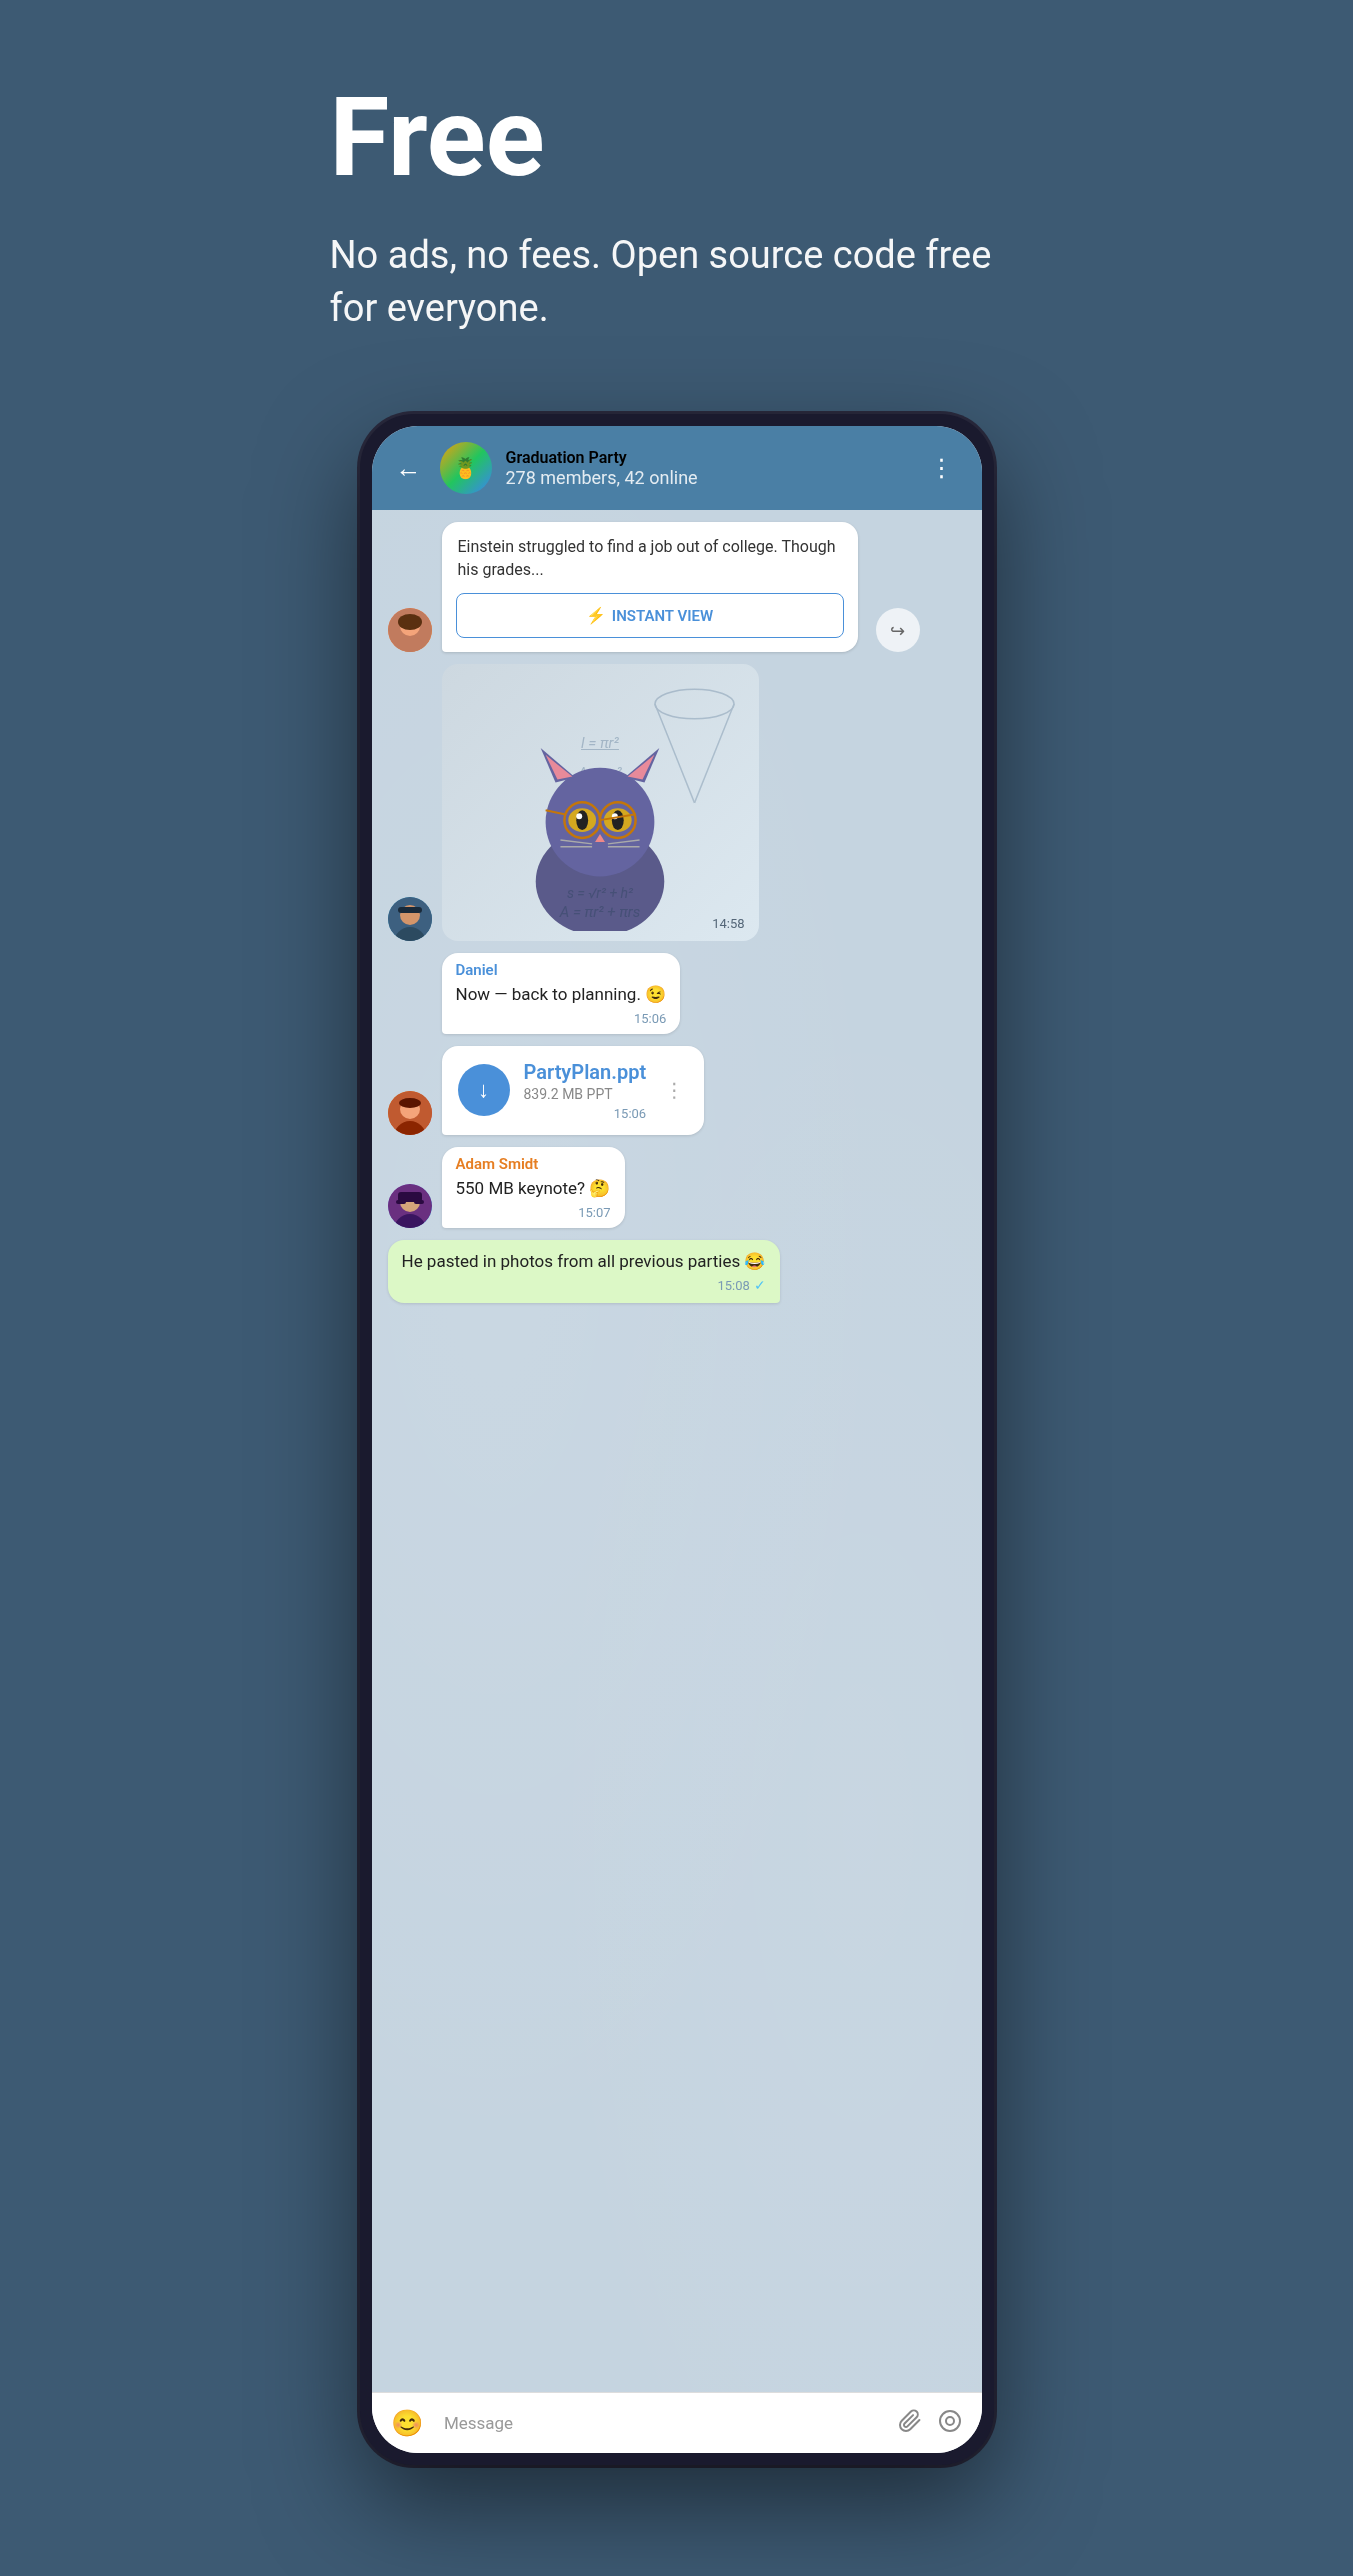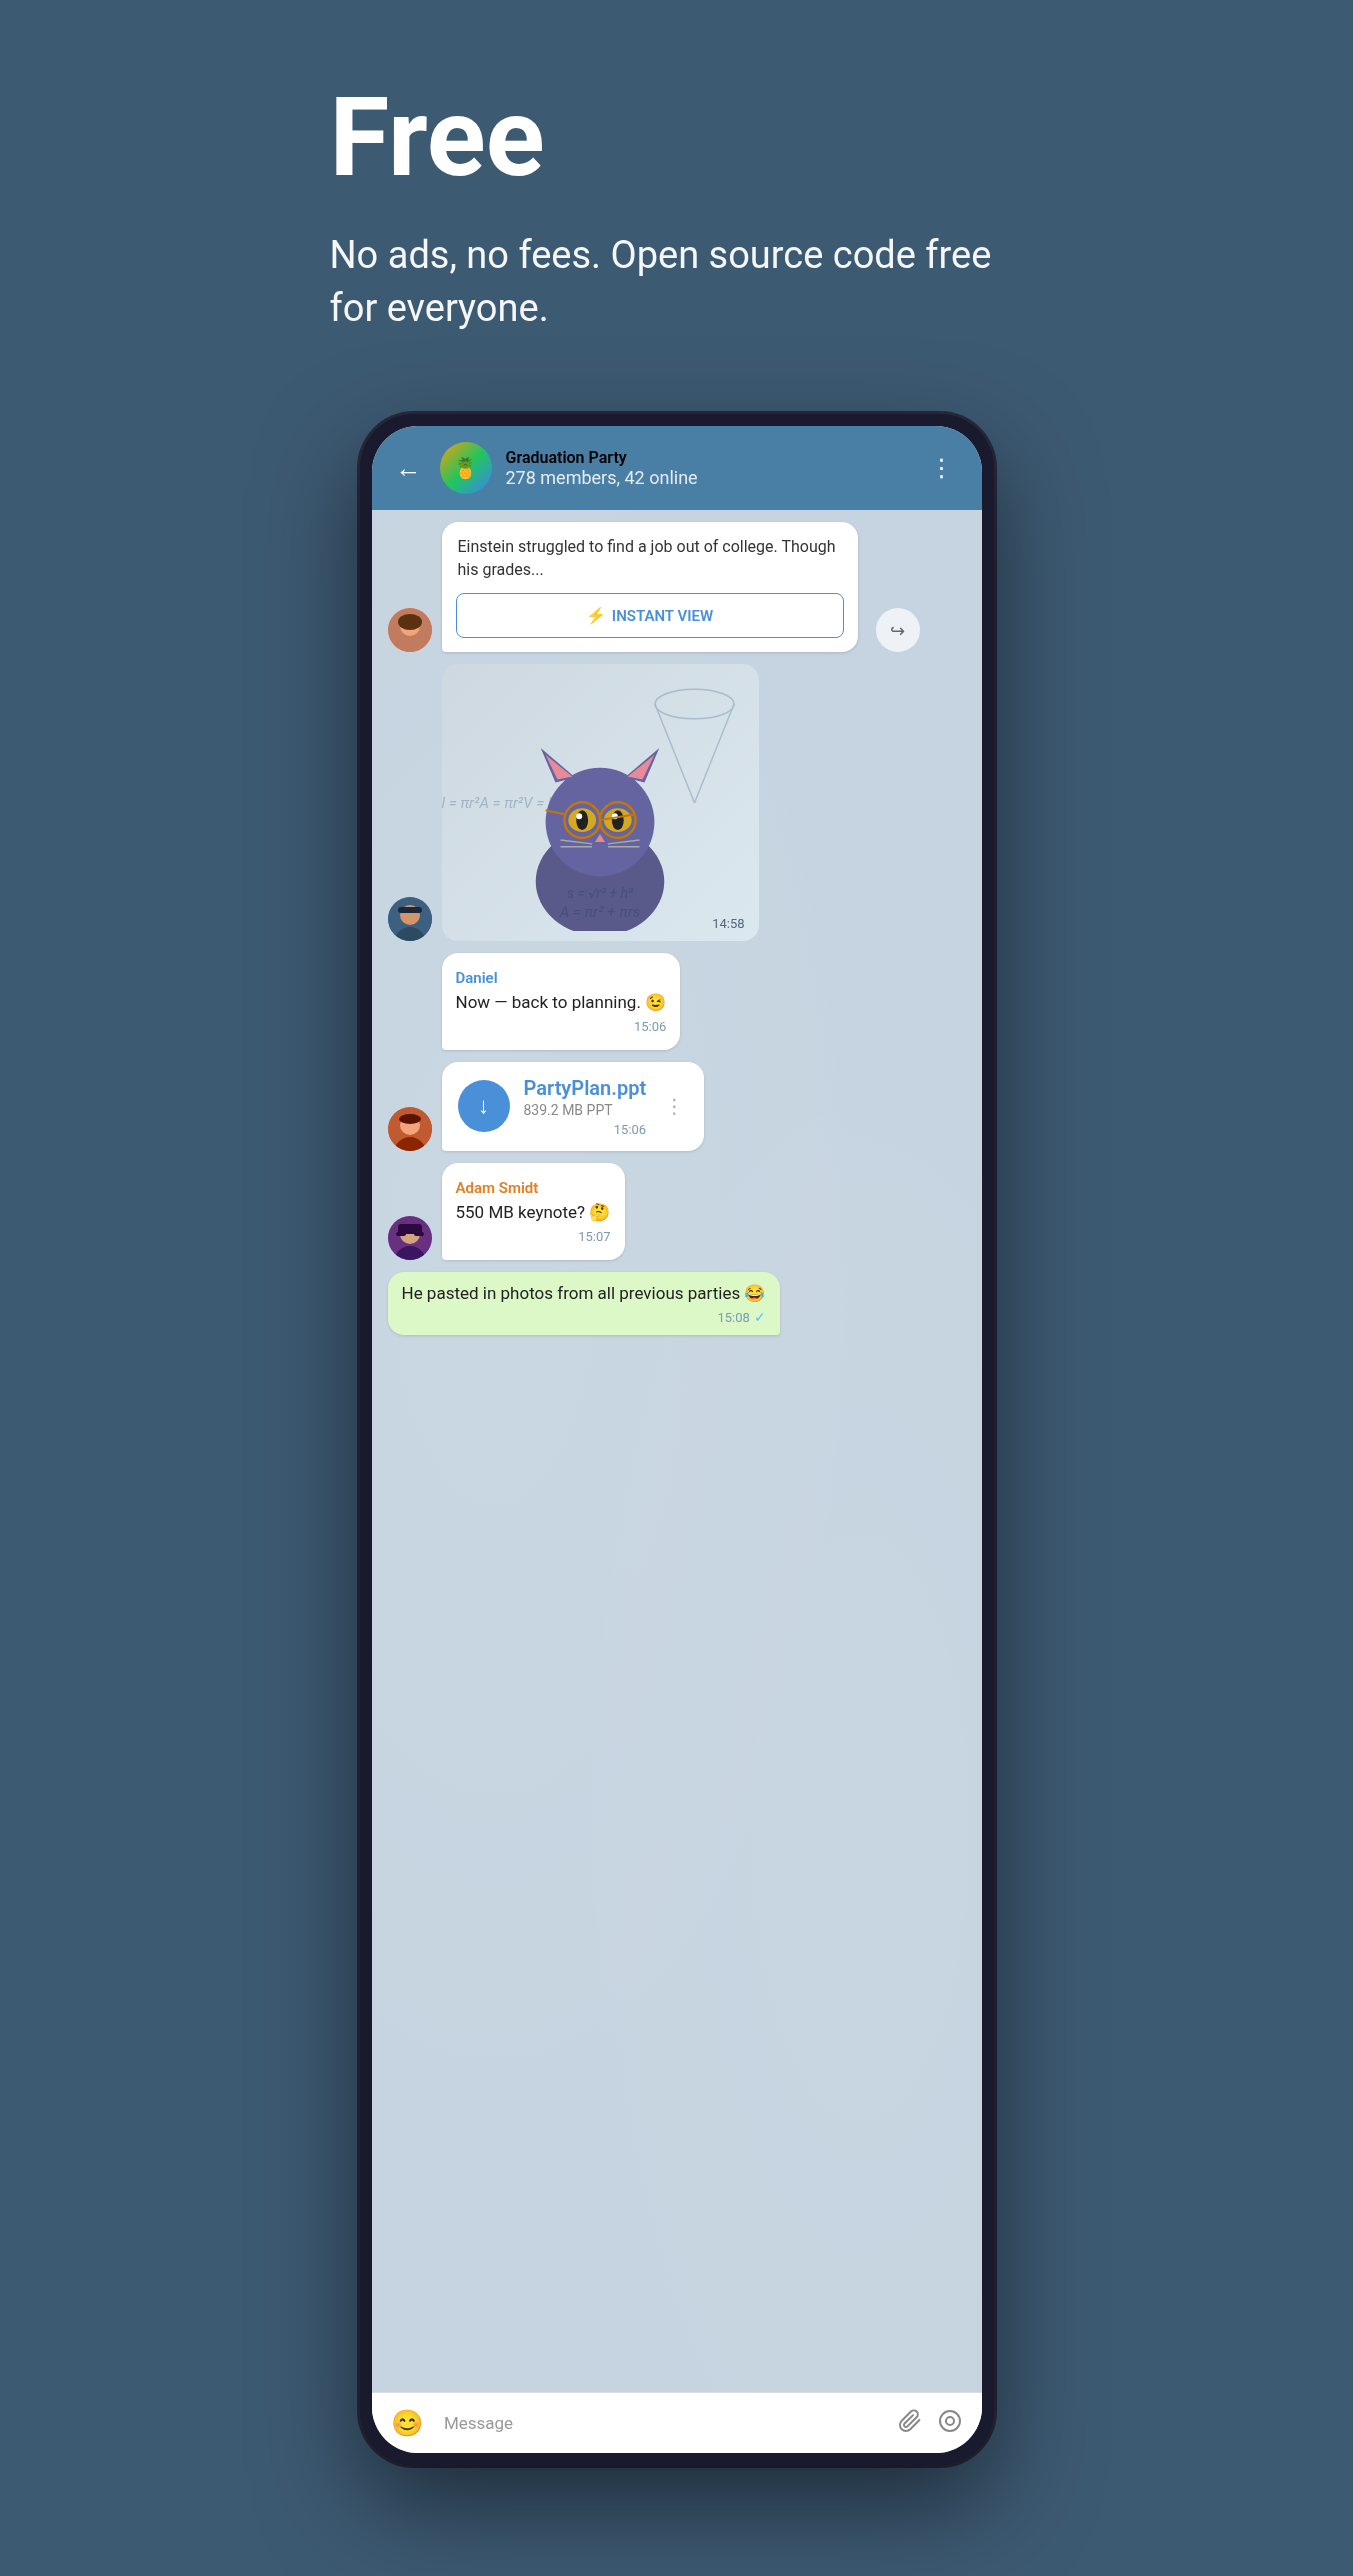--- a/index.html
+++ b/index.html
@@ -195,21 +195,21 @@
       display: flex;
       align-items: flex-end;
       margin-bottom: 12px;
       gap: 10px;
     }
 
     
     .bubble-white {
       background: white;
       border-radius: 16px 16px 16px 4px;
-      padding: 16px 14px;
+      padding: 8px 14px;
       max-width: 416px;
       box-shadow: 0 1px 3px rgba(0,0,0,0.12);
     }
     .bubble-green {
       background: #dcf8c6;
       border-radius: 16px 16px 4px 16px;
       padding: 10px 14px;
       max-width: 416px;
       box-shadow: 0 1px 3px rgba(0,0,0,0.12);
     }
@@ -386,21 +386,21 @@
           <div class="avatar-sm boy1">
             <svg width="44" height="44" viewBox="0 0 44 44">
               <circle cx="22" cy="22" r="22" fill="#3d6080"></circle>
               <circle cx="22" cy="18" r="10" fill="#d4956a"></circle>
               <circle cx="22" cy="46" r="16" fill="#2c4a60"></circle>
               <rect x="10" y="10" width="24" height="6" rx="3" fill="#1a2a3a"></rect>
             </svg>
           </div>
           <div style="position:relative; width:317px; height:277px; border-radius:16px; overflow:hidden; background: linear-gradient(135deg,#cdd8e0,#dce8f0);">
 
-            <div style="position:absolute; inset:0; display:flex; justify-content:flex-start; align-items:center; opacity:0.35; font-style:italic; color:#4a6a8a; font-size:15px; line-height:2; text-align:center;">
+            <div style="position:absolute; inset:0; display:flex; flex-direction:column; justify-content:center; align-items:center; opacity:0.35; font-style:italic; color:#4a6a8a; font-size:15px; line-height:2; text-align:center;text-decoration:underline;">
               <div>l = πr²</div>
               <div>A = πr²</div>
               <div>V = l³</div>
               <div>P = 2πr</div>
               <div>A = πr²</div>
             </div>
 
             <svg style="position:absolute; right:20px; top:20px; opacity:0.3;" width="89" height="129" viewBox="0 0 90 130">
               <ellipse cx="45" cy="20" rx="40" ry="15" fill="none" stroke="#4a6a8a" stroke-width="1.5"></ellipse>
               <line x1="5" y1="20" x2="45" y2="120" stroke="#4a6a8a" stroke-width="1.5"></line>

